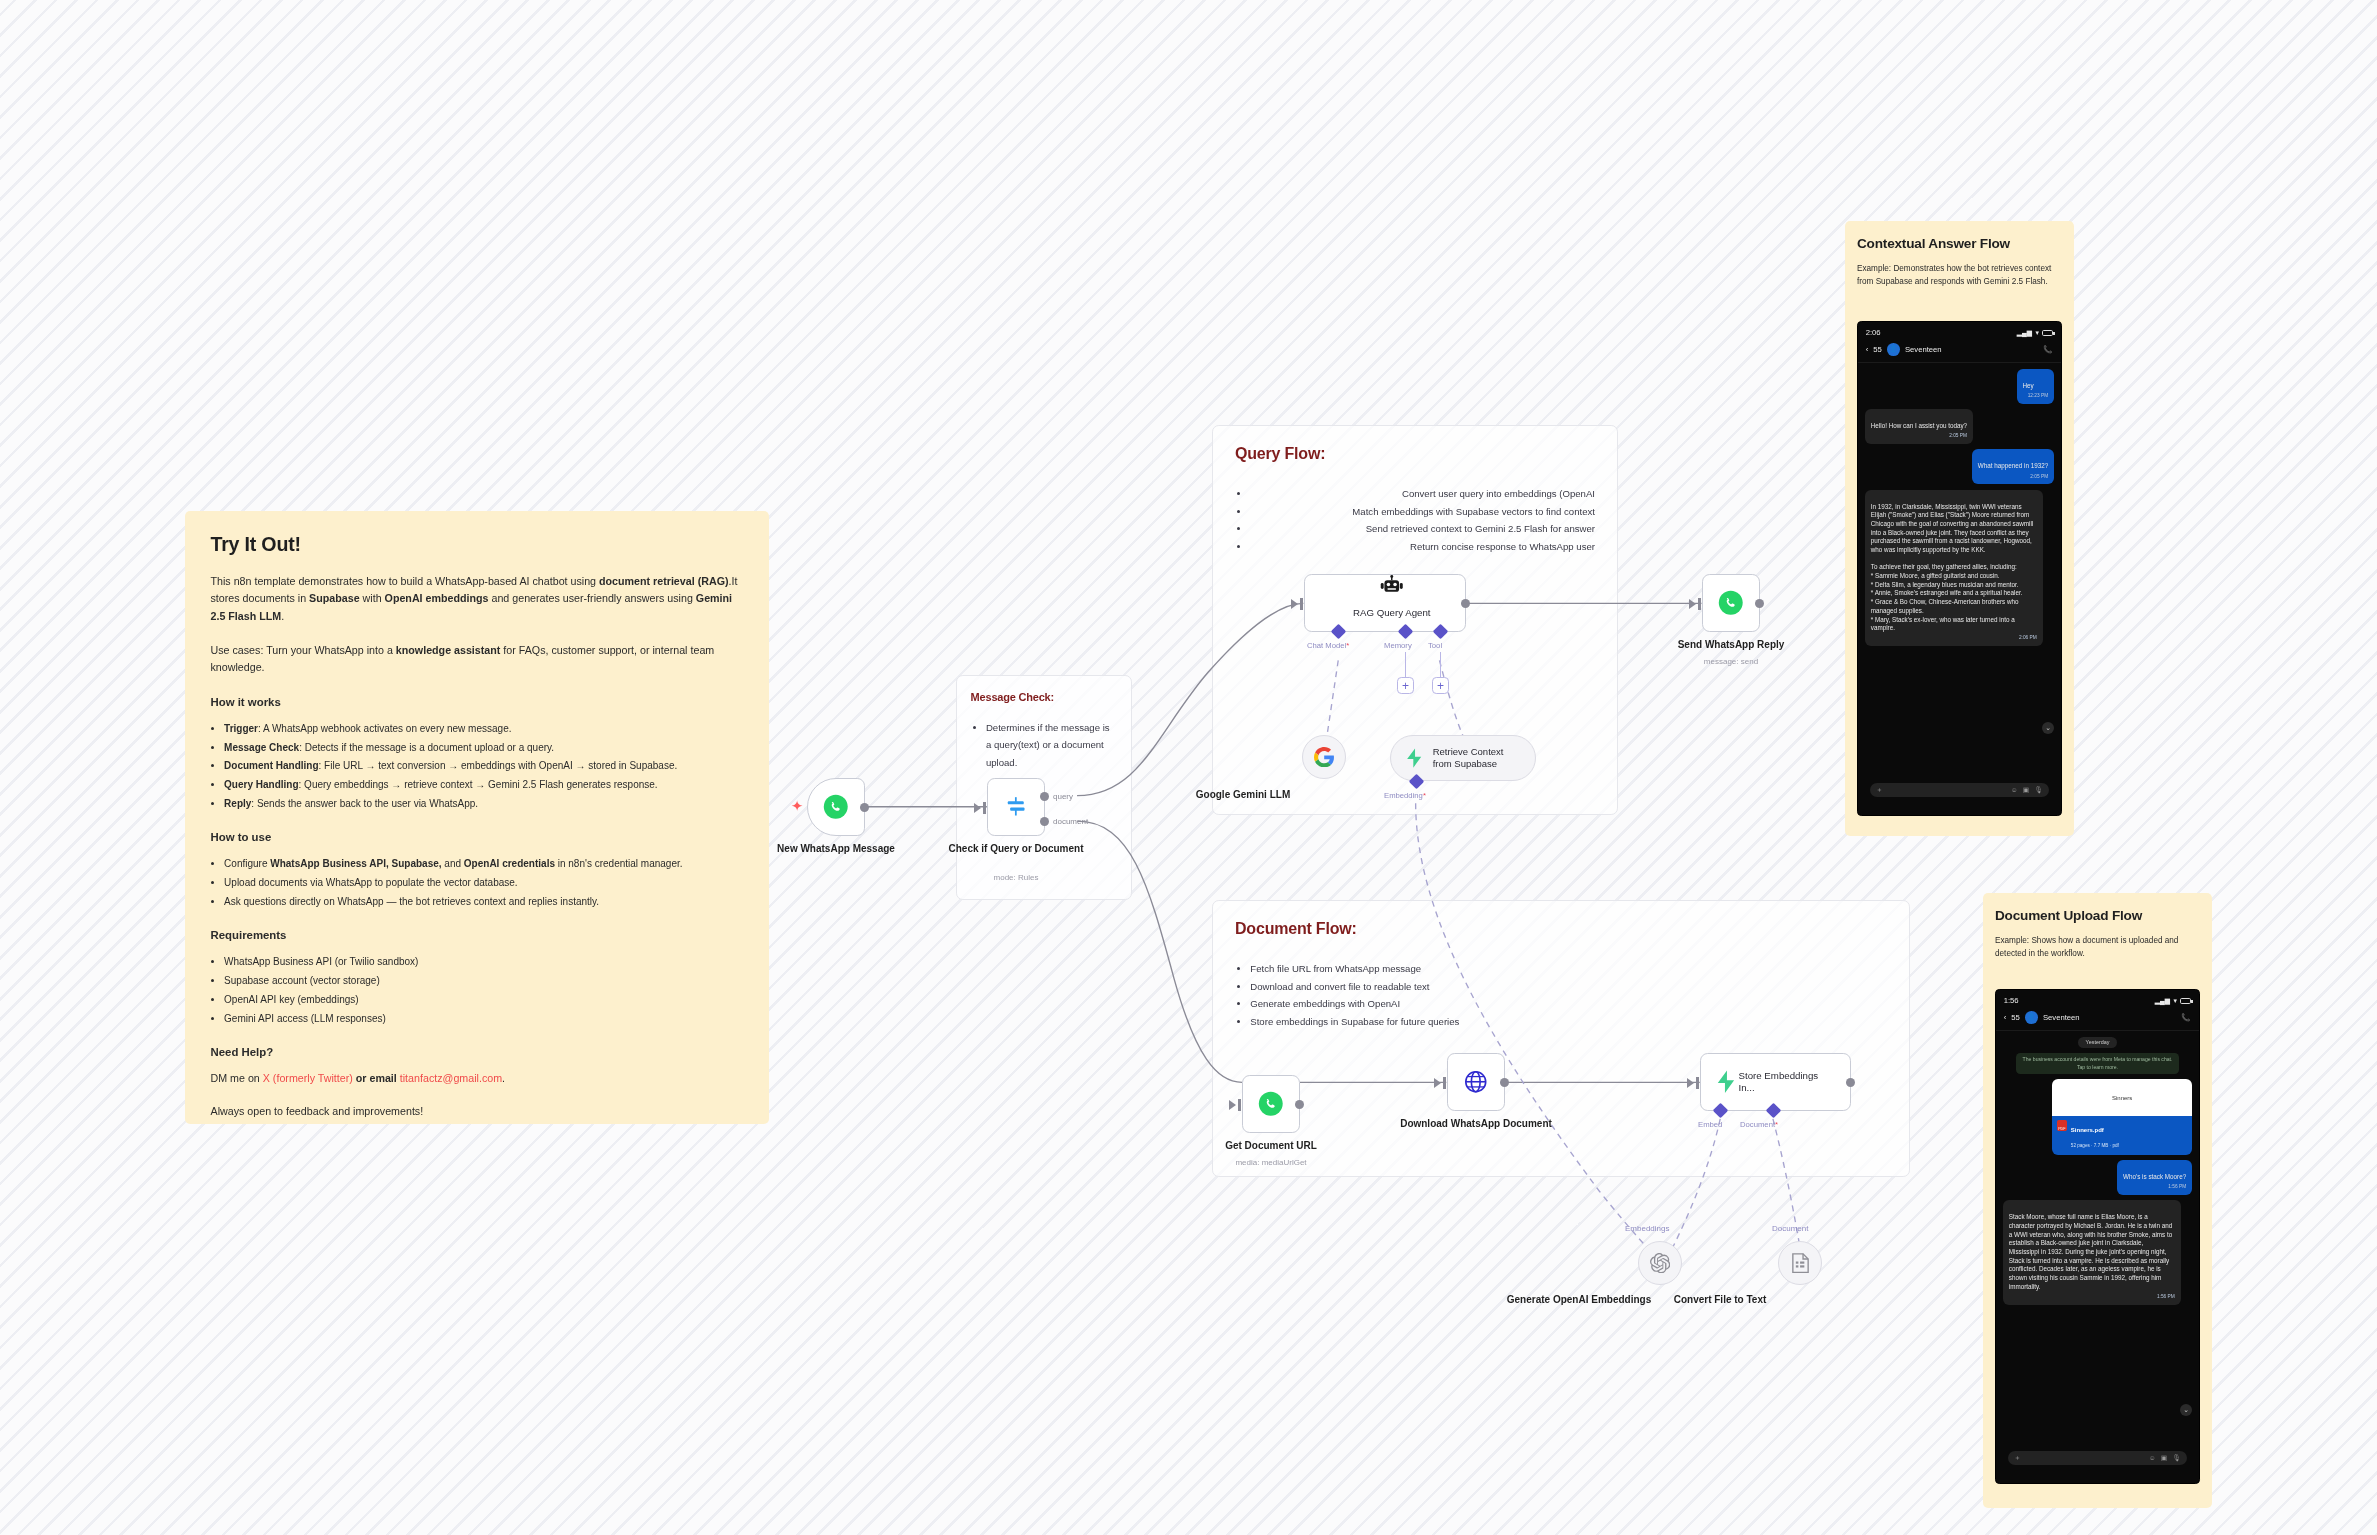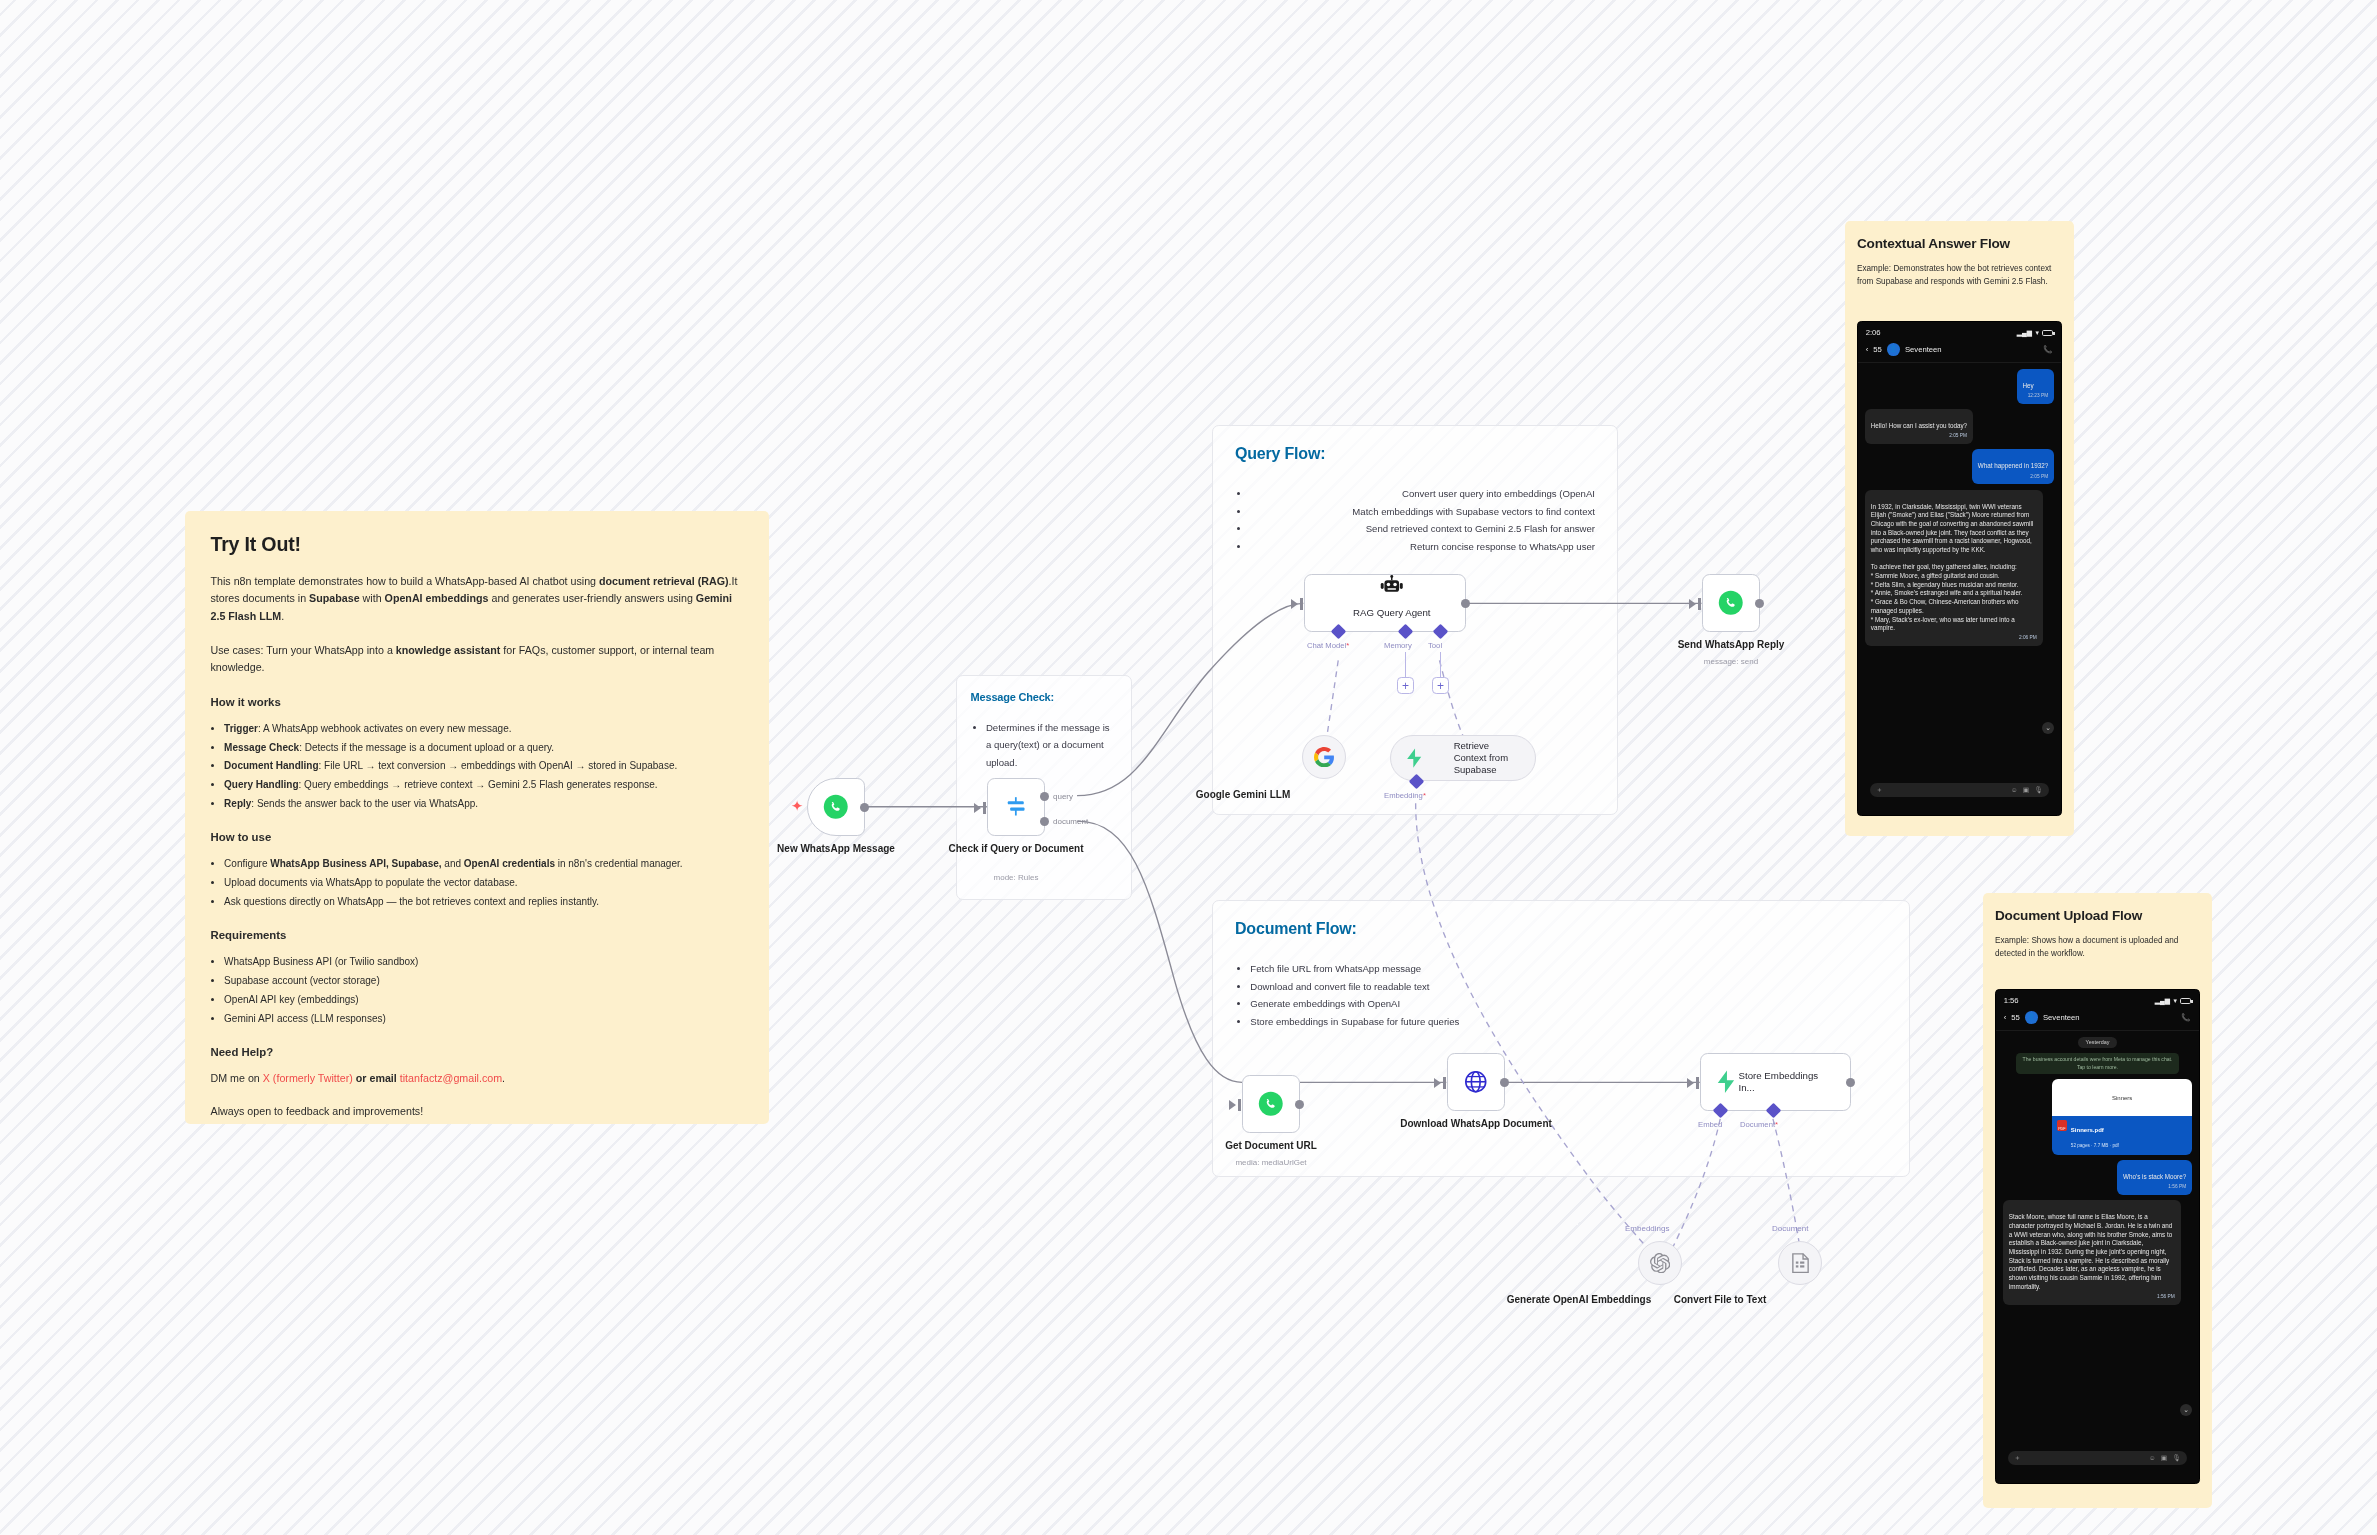--- a/index.html
+++ b/index.html
@@ -46,21 +46,21 @@
   .sticky a { color: #f04a4a; text-decoration: none; }
   .note-small { font-size: 10px; line-height: 1.65; }
 
   
   .groupbox {
     background: rgba(255,255,255,0.72);
     border: 0.9px solid #e6e7ec;
     border-radius: 6.8px;
   }
   .groupbox .gtitle {
-    font-size: 16px; font-weight: 700; color: #0369a1;
+    font-size: 16px; font-weight: 700; color: #7f1d1d;
     letter-spacing: -0.2px;
   }
   .groupbox ul { margin-left: 15.3px; }
   .groupbox li { font-size: 9.6px; line-height: 1.85; color: #3a3a46; }
 
   
   .groupbox.plain { background: rgba(255,255,255,0.78); }
 
   
   .node {
@@ -369,21 +369,21 @@
   </div>
   <div class="node-caption abs" style="left:1243px; top:788px;">Google Gemini LLM</div>
 
   <div class="diamond abs" style="left:1411px; top:749px;"></div>
   <div class="pillnode" style="left:1390px; top:735px; width:146px;">
     <span>
       <svg width="22" height="22" viewBox="0 0 32 32">
         <path d="M17.5 2 6 17.5h9v12.5L26.5 14h-9V2z" fill="#3ECF8E"></path>
       </svg>
     </span>
-    <div class="node-title" style="max-width:94px;margin-left:21px;">Retrieve Context from Supabase</div>
+    <div class="node-title" style="max-width:94px;">Retrieve Context from Supabase</div>
   </div>
   <div class="diamond abs" style="left:1411px; top:776px;"></div>
   <div class="portlabel abs" style="left:1384px; top:791px;">
     <span>Embedding</span><span class="req">*</span>
   </div>
 
   <div class="node square" style="left:1702px; top:574px;">
     <div class="arrowin" style="left:-14.5px; top:24px;"></div>
     <div class="arrowbar" style="left:-5.1px; top:23px;"></div>
     <span>

